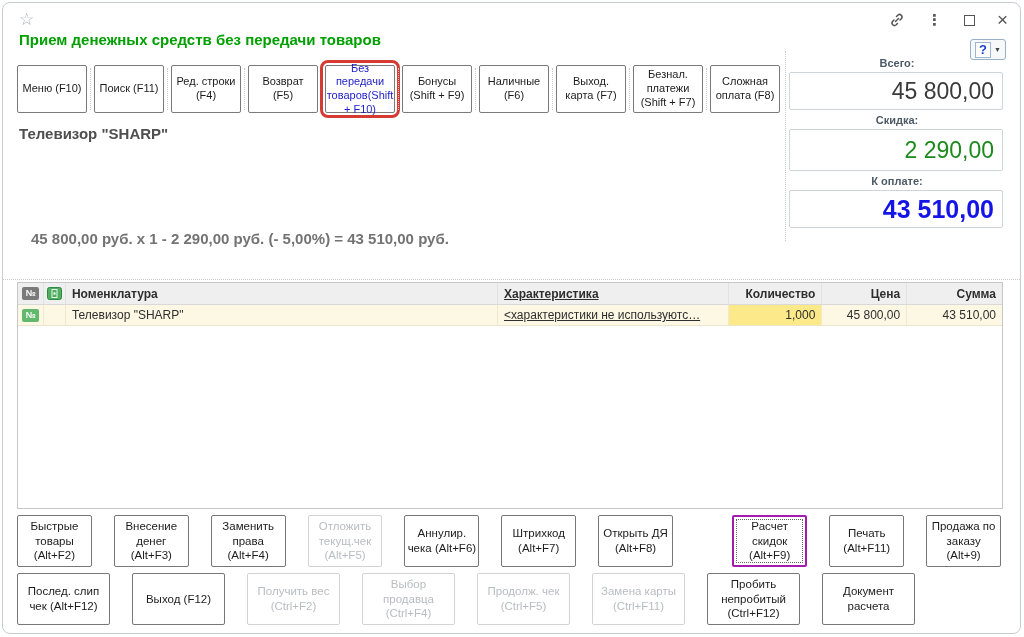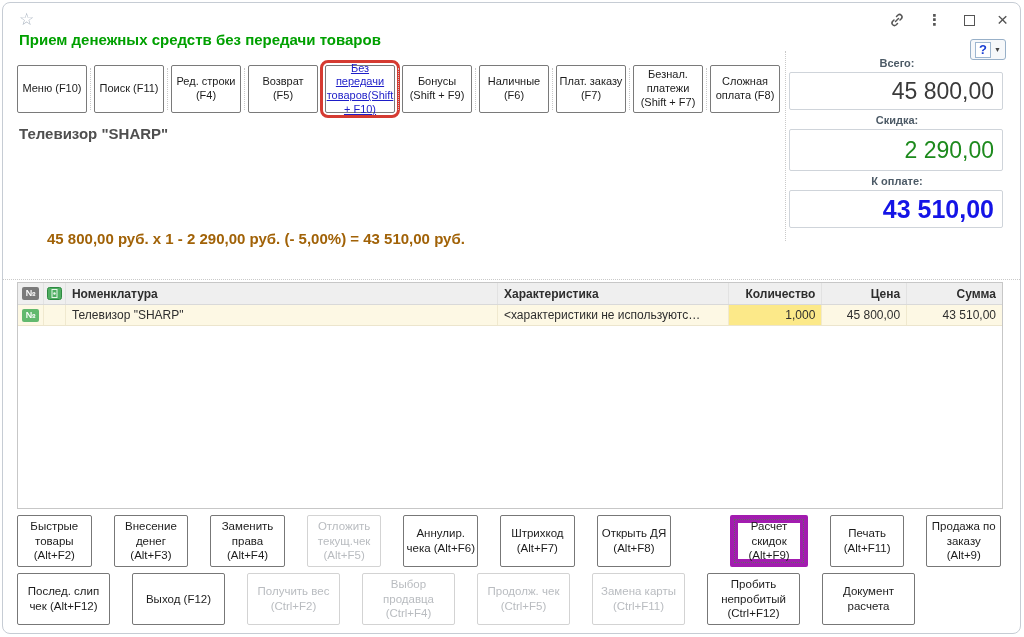--- a/index.html
+++ b/index.html
@@ -20,67 +20,67 @@
 
   
   .page-title { position:absolute; left:16px; top:28px; font-size:15px; font-weight:bold; color:#00a000; }
 
   
   .toolbar { position:absolute; left:14px; top:62px; width:766px; display:flex; gap:7px; }
   .tbtn { position:relative; width:70px; height:48px; background:#fff; border:1px solid #7a7a7a; border-radius:2px;
           font-size:11px; color:#1c1c1c; display:flex; align-items:center; justify-content:center; text-align:center;
           line-height:1.25; padding:1px 2px; }
   .tbtn:not(:last-child)::after { content:""; position:absolute; top:2px; bottom:2px; right:-5px; border-right:1px dotted #c9c9c9; }
-  .tbtn.hl { color:#1d1dc8;text-decoration:underline; }
+  .tbtn.hl { color:#1d1dc8; }
   .tbtn.hl::before { content:""; position:absolute; inset:-6px; border:3px solid #d53b32; border-radius:8px; pointer-events:none; }
 
   
   .totals { position:absolute; left:786px; top:50px; width:214px; }
   .tot-label { font-size:11px; font-weight:bold; color:#4c5a66; margin:4px 0 3px 2px;text-align:center; }
   .tot-box { width:214px; background:#fff; border:1px solid #cfd4da; border-radius:2px; display:flex;
              align-items:center; justify-content:flex-end; padding-right:8px; }
   .tot-box.total   { height:38px; font-size:23px; color:#3a3a3a; }
   .tot-box.discount{ height:42px; font-size:23px; color:#1d8a1d; }
   .tot-box.payable { height:38px; font-size:25px; font-weight:bold; color:#1414e6; }
   .vdots { position:absolute; left:782px; top:48px; height:190px; border-left:1px dotted #c9c9c9; }
 
   
   .item-title { position:absolute; left:16px; top:122px; font-size:15px; font-weight:bold; color:#4f4f4f; }
-  .formula { position:absolute; left:44px; top:227px; font-size:15px; font-weight:bold; color:#a16207; }
+  .formula { position:absolute; left:28px; top:227px; font-size:15px; font-weight:bold; color:#737373; }
 
   
   .hdots { position:absolute; left:0; top:276px; width:100%; border-top:1px dotted #c9c9c9; }
   .grid { position:absolute; left:14px; top:279px; width:986px; height:227px; border:1px solid #c7c7c7; background:#fff; }
   .g-row { display:flex; width:100%; }
   .g-head { height:22px; background:#efefef; border-bottom:1px solid #d9d9d9; }
   .g-data { height:21px; background:#fdf8e4; border-bottom:1px solid #ece5cd; }
   .g-cell { display:flex; align-items:center; padding:0 6px; font-size:12px; overflow:hidden; white-space:nowrap; }
   .g-head .g-cell { font-weight:bold; color:#2e2e2e; border-right:1px solid #e2e2e2; }
   .g-data .g-cell { color:#2e2e2e; border-right:1px solid #f0e9cf; }
   .c-num { width:26px; justify-content:center; padding:0 2px; }
   .c-ico { width:22px; justify-content:center; padding:0 2px; }
   .c-nom { width:433px; }
-  .c-chr { width:231px; }
+  .c-chr { width:231px;text-decoration:underline; }
   .c-qty { width:94px; justify-content:flex-end; }
   .c-prc { width:85px; justify-content:flex-end; }
   .c-sum { width:95px; justify-content:flex-end; border-right:none !important; }
   .badge { font-size:9px; font-weight:bold; color:#fff; border-radius:2px; padding:1px 3px; line-height:11px; }
   .badge.gray  { background:#7a7a7a; }
   .badge.green { background:#62b96e; }
   .chr-muted { color:#9a9a9a; }
   .qty-sel { background:#fce989; }
 
   
   .brow { position:absolute; left:14px; width:984px; display:flex; gap:22px; }
   .brow.r1 { top:512px; } .brow.r2 { top:570px;align-items:flex-end; }
   .bbtn { width:93px; height:52px; background:#fff; border:1px solid #777; border-radius:2px; font-size:11.5px;
           color:#1c1c1c; display:flex; align-items:center; justify-content:center; text-align:center;
           line-height:1.3; padding:1px 2px; }
   .bbtn.disabled { color:#b9bcc0; border-color:#d3d3d3; }
-  .bbtn.focused { border:8px solid #a21caf; outline:1px dotted #666; outline-offset:-5px;margin-left:37px; }
+  .bbtn.focused { border:2px solid #a21caf; outline:1px dotted #666; outline-offset:-5px;margin-left:37px; }
   .bbtn.default { border:2px solid #565656; }
 </style>
 </head>
 <body>
 
 <div class="window">
 
   <span class="star">☆</span>
   <div class="win-icons">
     <svg width="16" height="16" viewBox="0 0 16 16">
@@ -103,21 +103,21 @@
   </div>
 
   <div class="toolbar">
     <div class="tbtn">Меню (F10)</div>
     <div class="tbtn">Поиск (F11)</div>
     <div class="tbtn">Ред. строки (F4)</div>
     <div class="tbtn">Возврат (F5)</div>
     <div class="tbtn hl">Без передачи товаров(Shift + F10)</div>
     <div class="tbtn">Бонусы (Shift + F9)</div>
     <div class="tbtn">Наличные (F6)</div>
-    <div class="tbtn">Плат. заказу (F7)</div>
+    <div class="tbtn">Выход. карта (F7)</div>
     <div class="tbtn">Безнал. платежи (Shift + F7)</div>
     <div class="tbtn">Сложная оплата (F8)</div>
   </div>
 
   <div class="vdots"></div>
   <div class="totals">
     <div class="tot-label">Всего:</div>
     <div class="tot-box total">45 800,00</div>
     <div class="tot-label">Скидка:</div>
     <div class="tot-box discount">2 290,00</div>

